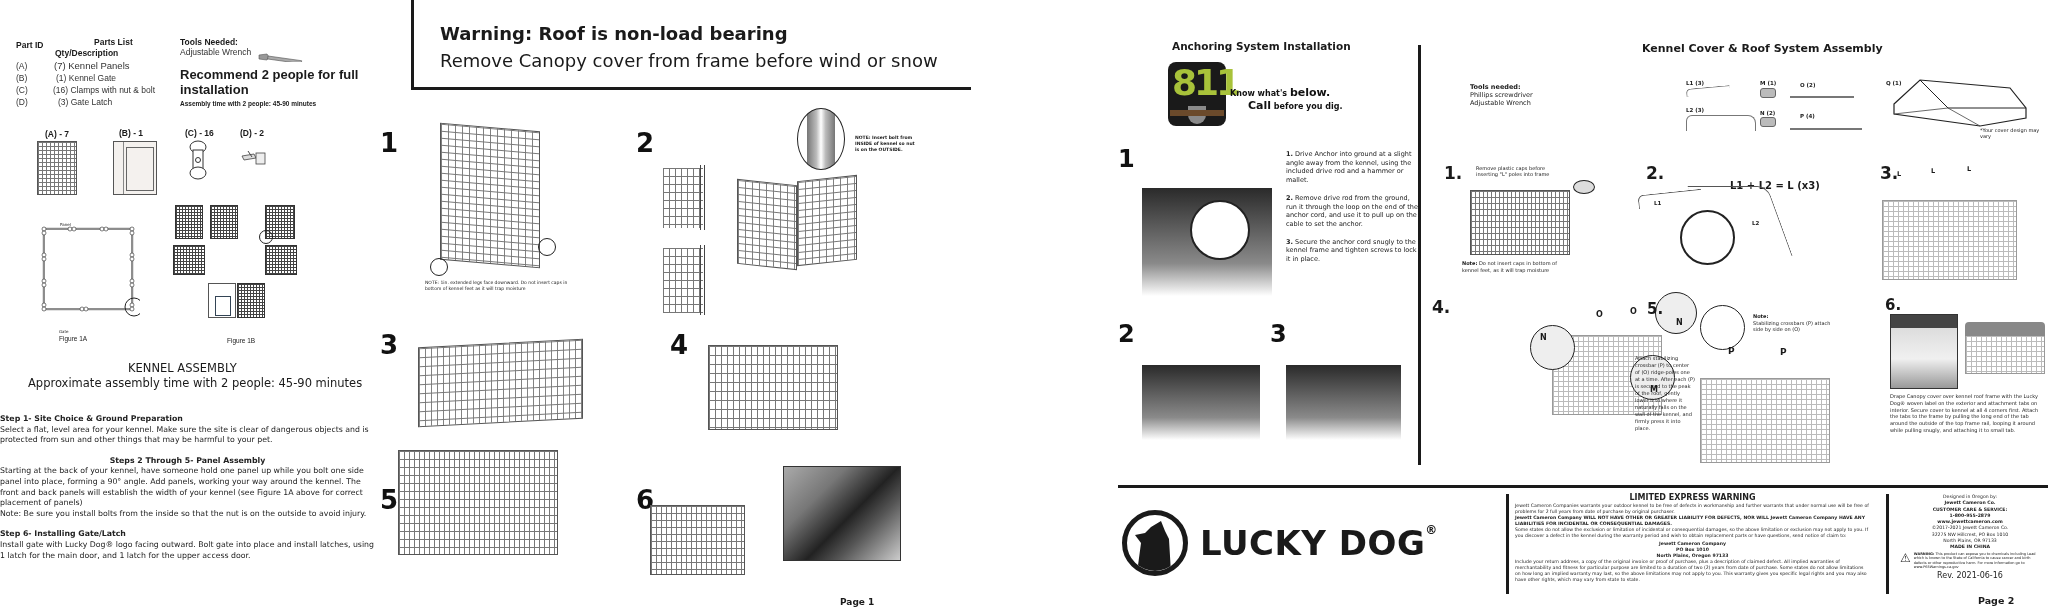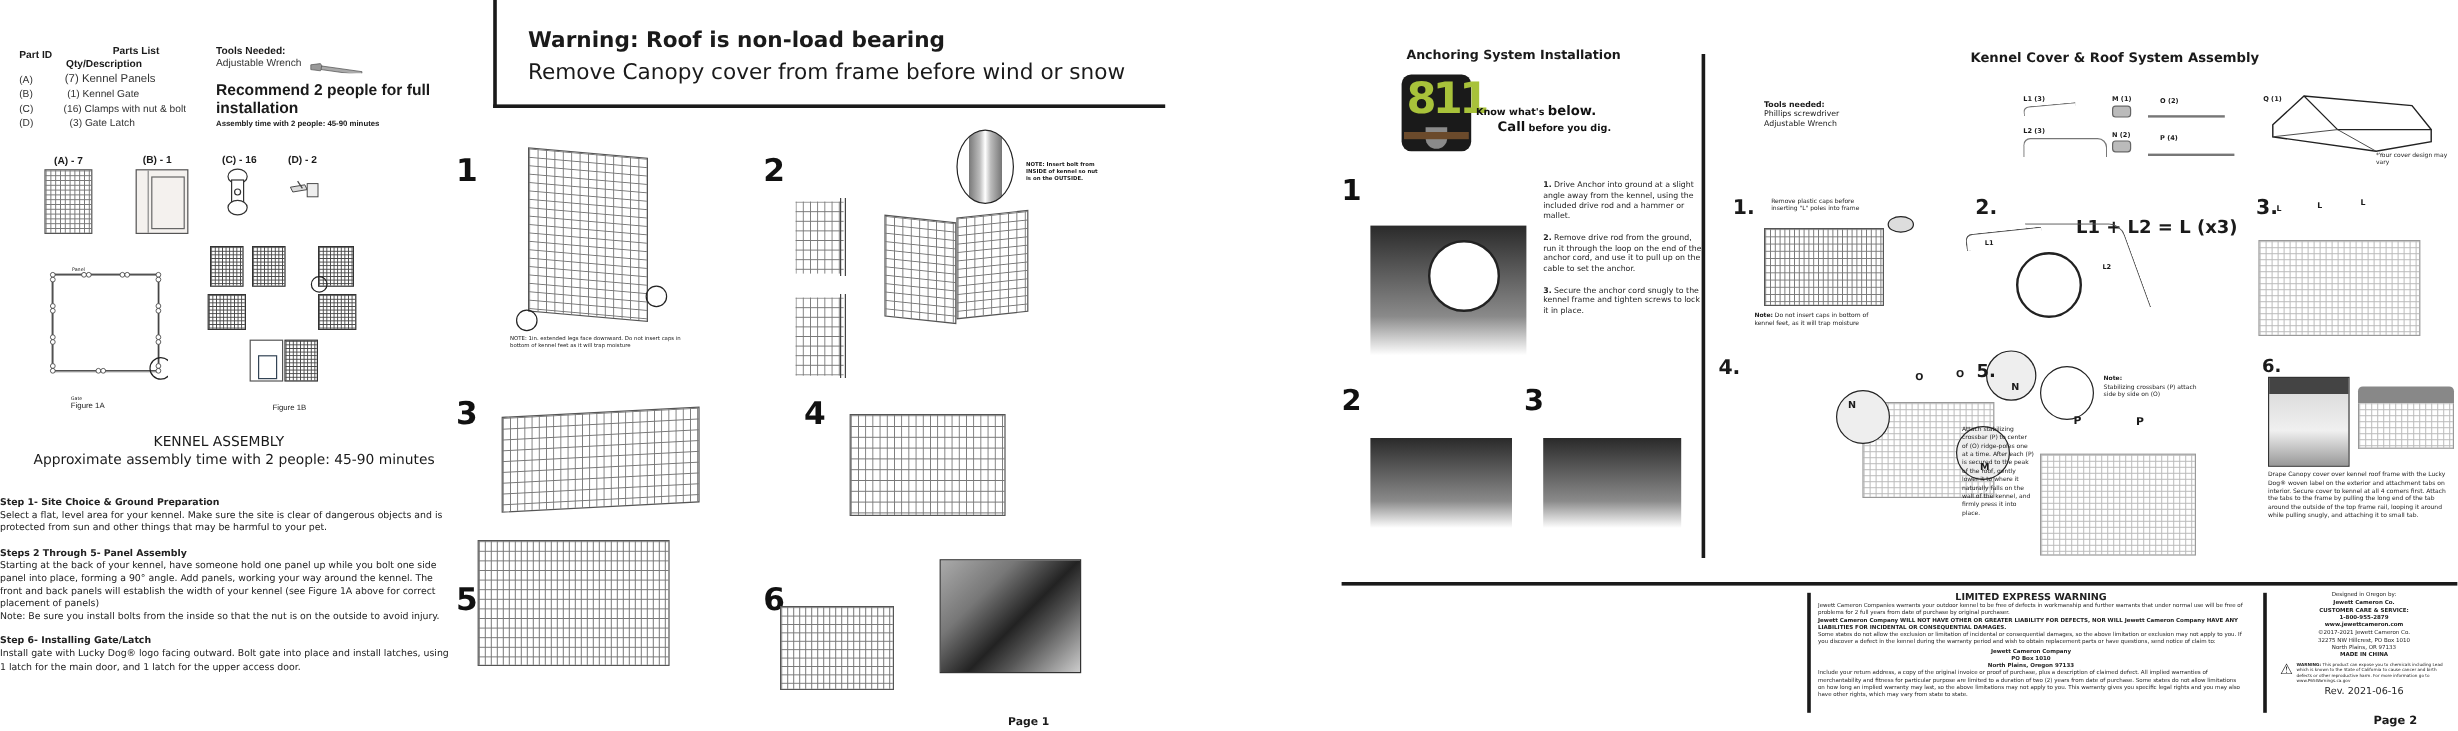--- a/index.html
+++ b/index.html
@@ -130,21 +130,21 @@
     <div class="circle" style="position:absolute;left:89px;top:25px;width:14px;height:14px;"></div>
   </div>
   <div class="abs sans" style="left:227px;top:337px;font-size:6.5px;">Figure 1B</div>
 
   <div class="abs" style="left:128px;top:361px;font-size:11.5px;">KENNEL ASSEMBLY</div>
   <div class="abs" style="left:28px;top:376px;font-size:11.5px;">Approximate assembly time with 2 people: 45-90 minutes</div>
 
   <div class="abs" style="left:0;top:404px;width:375px;font-size:7.8px;line-height:10.6px;color:#222;">
     <div style="margin-top:10px;font-weight:bold;">Step 1- Site Choice &amp; Ground Preparation</div>
     <div>Select a flat, level area for your kennel. Make sure the site is clear of dangerous objects and is protected from sun and other things that may be harmful to your pet.</div>
-    <div style="margin-top:10px;font-weight:bold;">Steps 2 Through 5- Panel Assembly</div>
+    <div style="margin-top:10px;font-weight:bold;text-align:center;">Steps 2 Through 5- Panel Assembly</div>
     <div>Starting at the back of your kennel, have someone hold one panel up while you bolt one side panel into place, forming a 90° angle. Add panels, working your way around the kennel. The front and back panels will establish the width of your kennel (see Figure 1A above for correct placement of panels)</div>
     <div>Note: Be sure you install bolts from the inside so that the nut is on the outside to avoid injury.</div>
     <div style="margin-top:10px;font-weight:bold;">Step 6- Installing Gate/Latch</div>
     <div>Install gate with Lucky Dog® logo facing outward. Bolt gate into place and install latches, using 1 latch for the main door, and 1 latch for the upper access door.</div>
   </div>
 
   <div class="abs vbar" style="left:411px;top:0;height:90px;width:3px;"></div>
   <div class="abs hbar" style="left:411px;top:87px;width:560px;height:3px;"></div>
   <div class="abs" style="left:440px;top:23px;font-size:18px;font-weight:bold;">Warning: Roof is non-load bearing</div>
   <div class="abs" style="left:440px;top:50px;font-size:18px;">Remove Canopy cover from frame before wind or snow</div>
@@ -242,21 +242,21 @@
   </div>
   <div class="abs" style="left:880px;top:127px;width:60px;font-size:5px;line-height:6px;">*Your cover design may vary</div>
 
   <div class="abs" style="left:344px;top:163px;font-size:17px;font-weight:900;">1.</div>
   <div class="abs" style="left:376px;top:165px;width:85px;font-size:5px;line-height:6px;">Remove plastic caps before inserting "L" poles into frame</div>
   <div class="abs mesh" style="left:370px;top:190px;width:100px;height:65px;background-size:4px 6px;"></div>
   <div class="abs circle" style="left:473px;top:180px;width:22px;height:14px;background:#ddd;"></div>
   <div class="abs" style="left:362px;top:260px;width:110px;font-size:5px;line-height:6.5px;"><b>Note:</b><span> Do not insert caps in bottom of kennel feet, as it will trap moisture</span></div>
 
   <div class="abs" style="left:546px;top:163px;font-size:17px;font-weight:900;">2.</div>
-  <div class="abs" style="left:630px;top:180px;font-size:15px;font-weight:bold;">L1 + L2 = L (x3)</div>
+  <div class="abs" style="left:630px;top:180px;font-size:10px;font-weight:bold;">L1 + L2 = L (x3)</div>
   <div class="abs" style="left:538px;top:192px;width:64px;height:14px;border-top:1.5px solid #555;border-left:1.5px solid #555;border-radius:6px 0 0 0;transform:rotate(-6deg);"></div>
   <div class="abs" style="left:600px;top:186px;width:80px;height:70px;border-top:1.5px solid #555;border-right:1.5px solid #555;border-radius:0 10px 0 0;transform:skewX(20deg);"></div>
   <div class="abs" style="left:554px;top:200px;font-size:5.5px;font-weight:bold;">L1</div>
   <div class="abs" style="left:652px;top:220px;font-size:5.5px;font-weight:bold;">L2</div>
   <div class="abs circle" style="left:580px;top:210px;width:55px;height:55px;border-width:2px;"></div>
 
   <div class="abs" style="left:780px;top:163px;font-size:17px;font-weight:900;">3.</div>
   <div class="abs" style="left:797px;top:170px;font-size:6.5px;font-weight:bold;">L</div>
   <div class="abs" style="left:831px;top:167px;font-size:6.5px;font-weight:bold;">L</div>
   <div class="abs" style="left:867px;top:165px;font-size:6.5px;font-weight:bold;">L</div>
@@ -284,20 +284,28 @@
   <div class="abs" style="left:785px;top:296px;font-size:15px;font-weight:900;">6.</div>
   <div class="abs" style="left:790px;top:314px;width:68px;height:75px;background:linear-gradient(180deg,#444 0,#444 18%,#ddd 18%,#f0f0f0 60%,#999 100%);border:1px solid #333;"></div>
   <div class="abs" style="left:865px;top:322px;width:80px;height:55px;">
     <div style="height:14px;background:#888;border-radius:4px 4px 0 0;"></div>
     <div class="mesh-light" style="height:38px;border-top:none;"></div>
   </div>
   <div class="abs" style="left:790px;top:393px;width:150px;font-size:5px;line-height:6.8px;color:#222;">Drape Canopy cover over kennel roof frame with the Lucky Dog® woven label on the exterior and attachment tabs on interior. Secure cover to kennel at all 4 corners first. Attach the tabs to the frame by pulling the long end of the tab around the outside of the top frame rail, looping it around while pulling snugly, and attaching it to small tab.</div>
 
   <div class="abs hbar" style="left:18px;top:485px;width:930px;height:3px;"></div>
 
+  <div class="abs" style="left:22px;top:510px;display:flex;align-items:center;">
+    <div style="width:66px;height:66px;border:5px solid #1a1a1a;border-radius:50%;position:relative;overflow:hidden;">
+      <svg width="60" height="60" viewBox="0 0 60 60" style="position:absolute;left:-2px;top:-2px;">
+          <path d="M12 60 L16 30 L10 22 L20 20 L26 14 L36 8 L40 18 L44 26 L46 60 Z" fill="#1a1a1a"></path>
+        </svg>
+    </div>
+    <div style="margin-left:12px;font-size:34px;font-weight:900;color:#1a1a1a;letter-spacing:0.5px;font-family:'DejaVu Sans',sans-serif;"><span>LUCKY DOG</span><sup style="font-size:12px;vertical-align:top;">®</sup></div>
+  </div>
 
   <div class="abs vbar" style="left:406px;top:494px;height:100px;width:3px;"></div>
   <div class="abs" style="left:415px;top:493px;width:355px;font-size:4.6px;line-height:6px;color:#222;">
     <div style="text-align:center;font-size:8px;line-height:10px;font-weight:bold;">LIMITED EXPRESS WARNING</div>
     <div>Jewett Cameron Companies warrants your outdoor kennel to be free of defects in workmanship and further warrants that under normal use will be free of problems for 2 full years from date of purchase by original purchaser.</div>
     <div style="font-weight:bold;">Jewett Cameron Company WILL NOT HAVE OTHER OR GREATER LIABILITY FOR DEFECTS, NOR WILL Jewett Cameron Company HAVE ANY LIABILITIES FOR INCIDENTAL OR CONSEQUENTIAL DAMAGES.</div>
     <div>Some states do not allow the exclusion or limitation of incidental or consequential damages, so the above limitation or exclusion may not apply to you. If you discover a defect in the kennel during the warranty period and wish to obtain replacement parts or have questions, send notice of claim to:</div>
     <div style="text-align:center;font-weight:bold;margin-top:2px;">
       <div>Jewett Cameron Company</div>
       <div>PO Box 1010</div>

